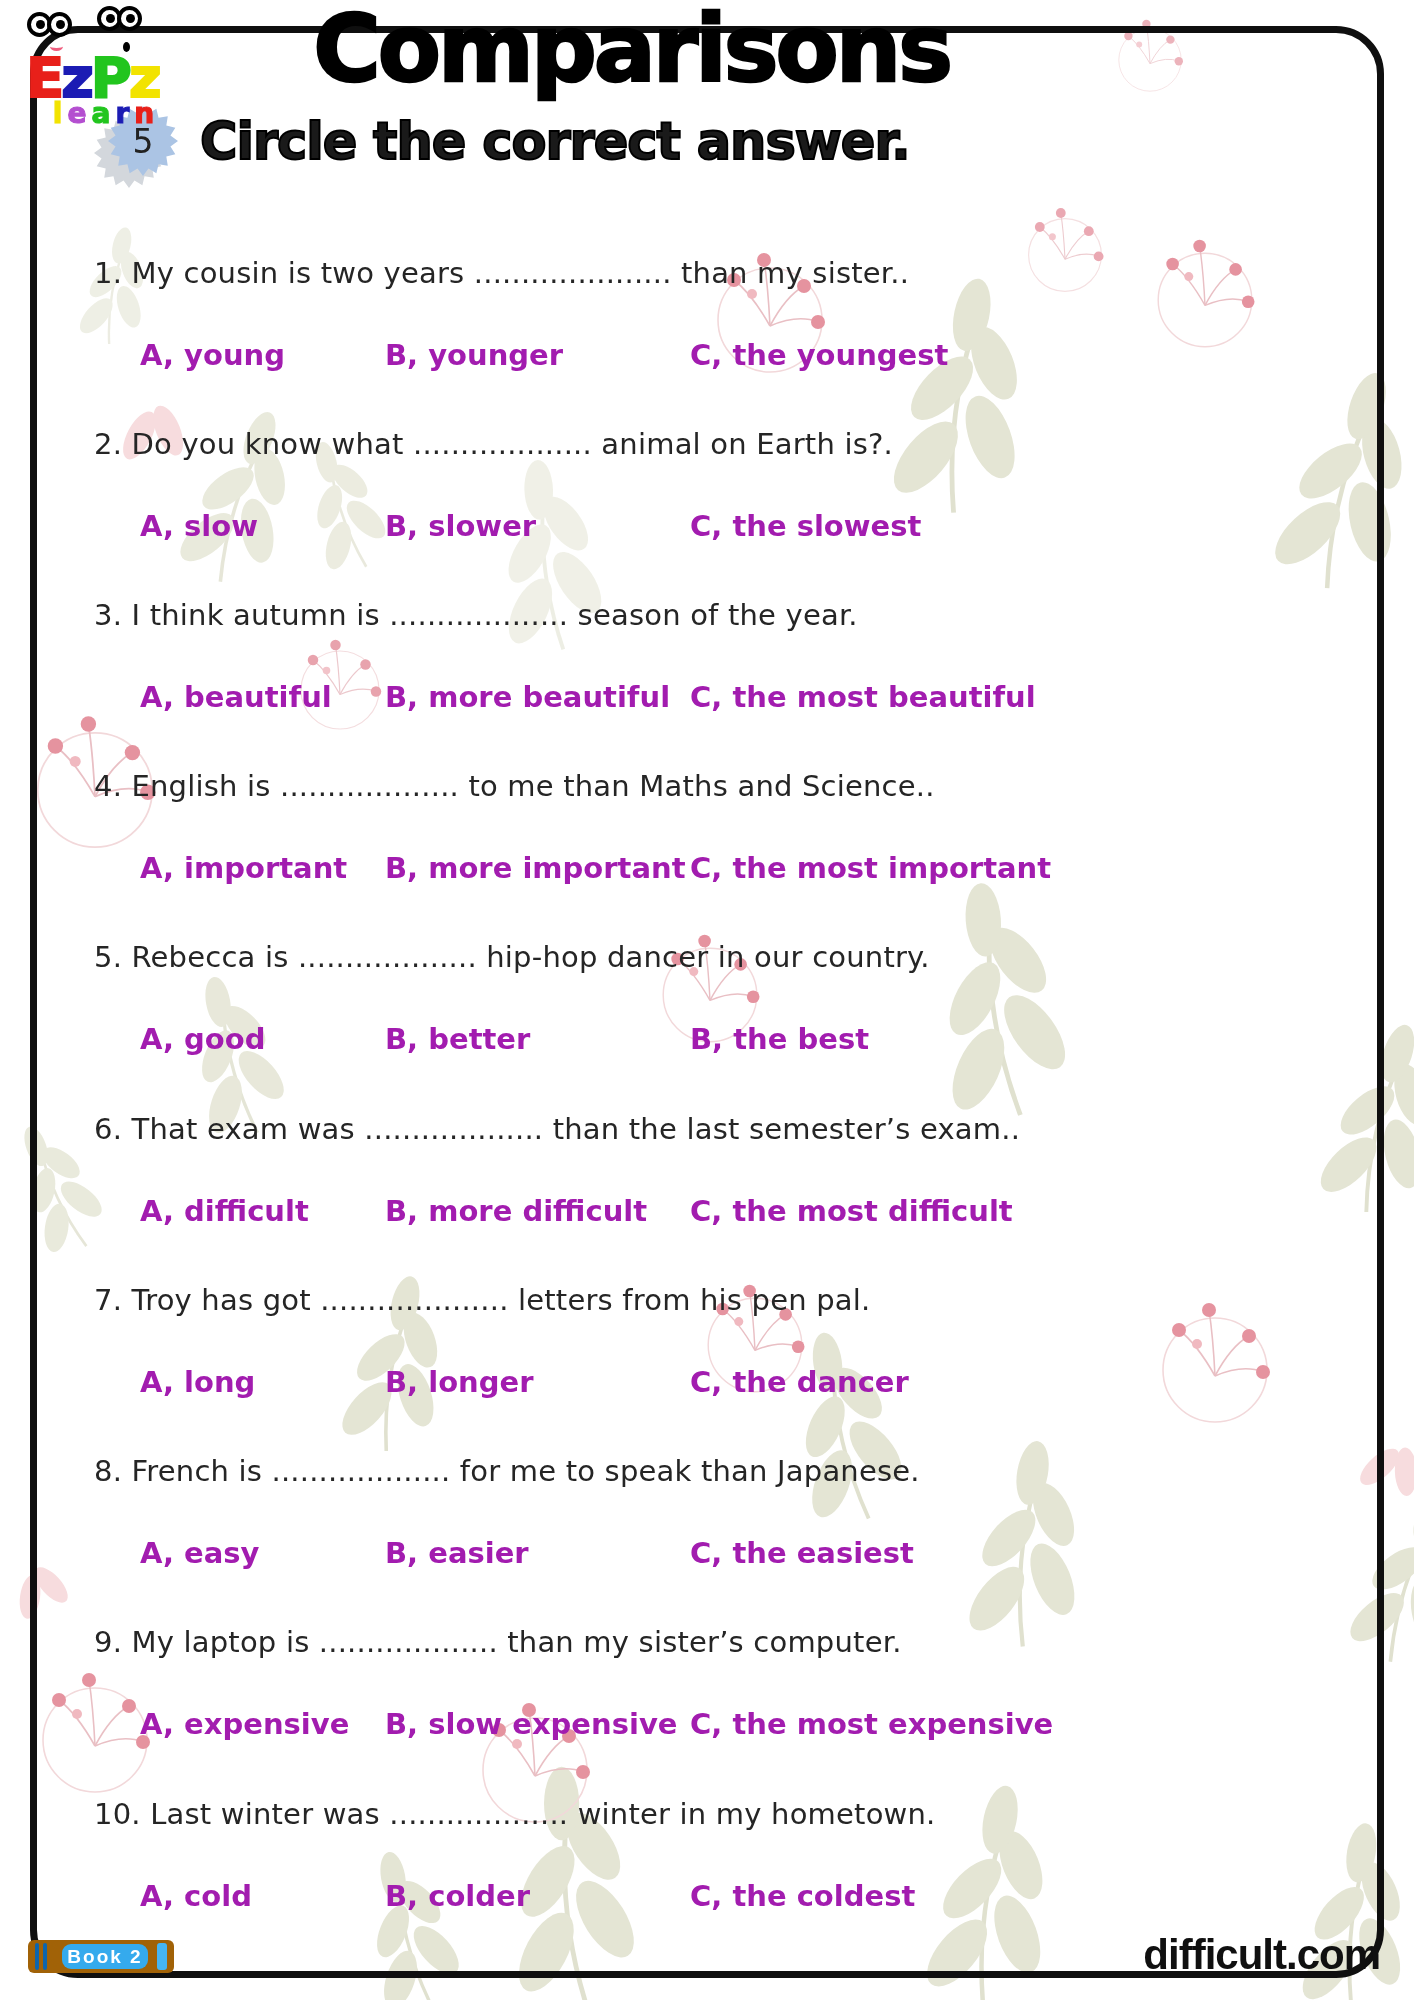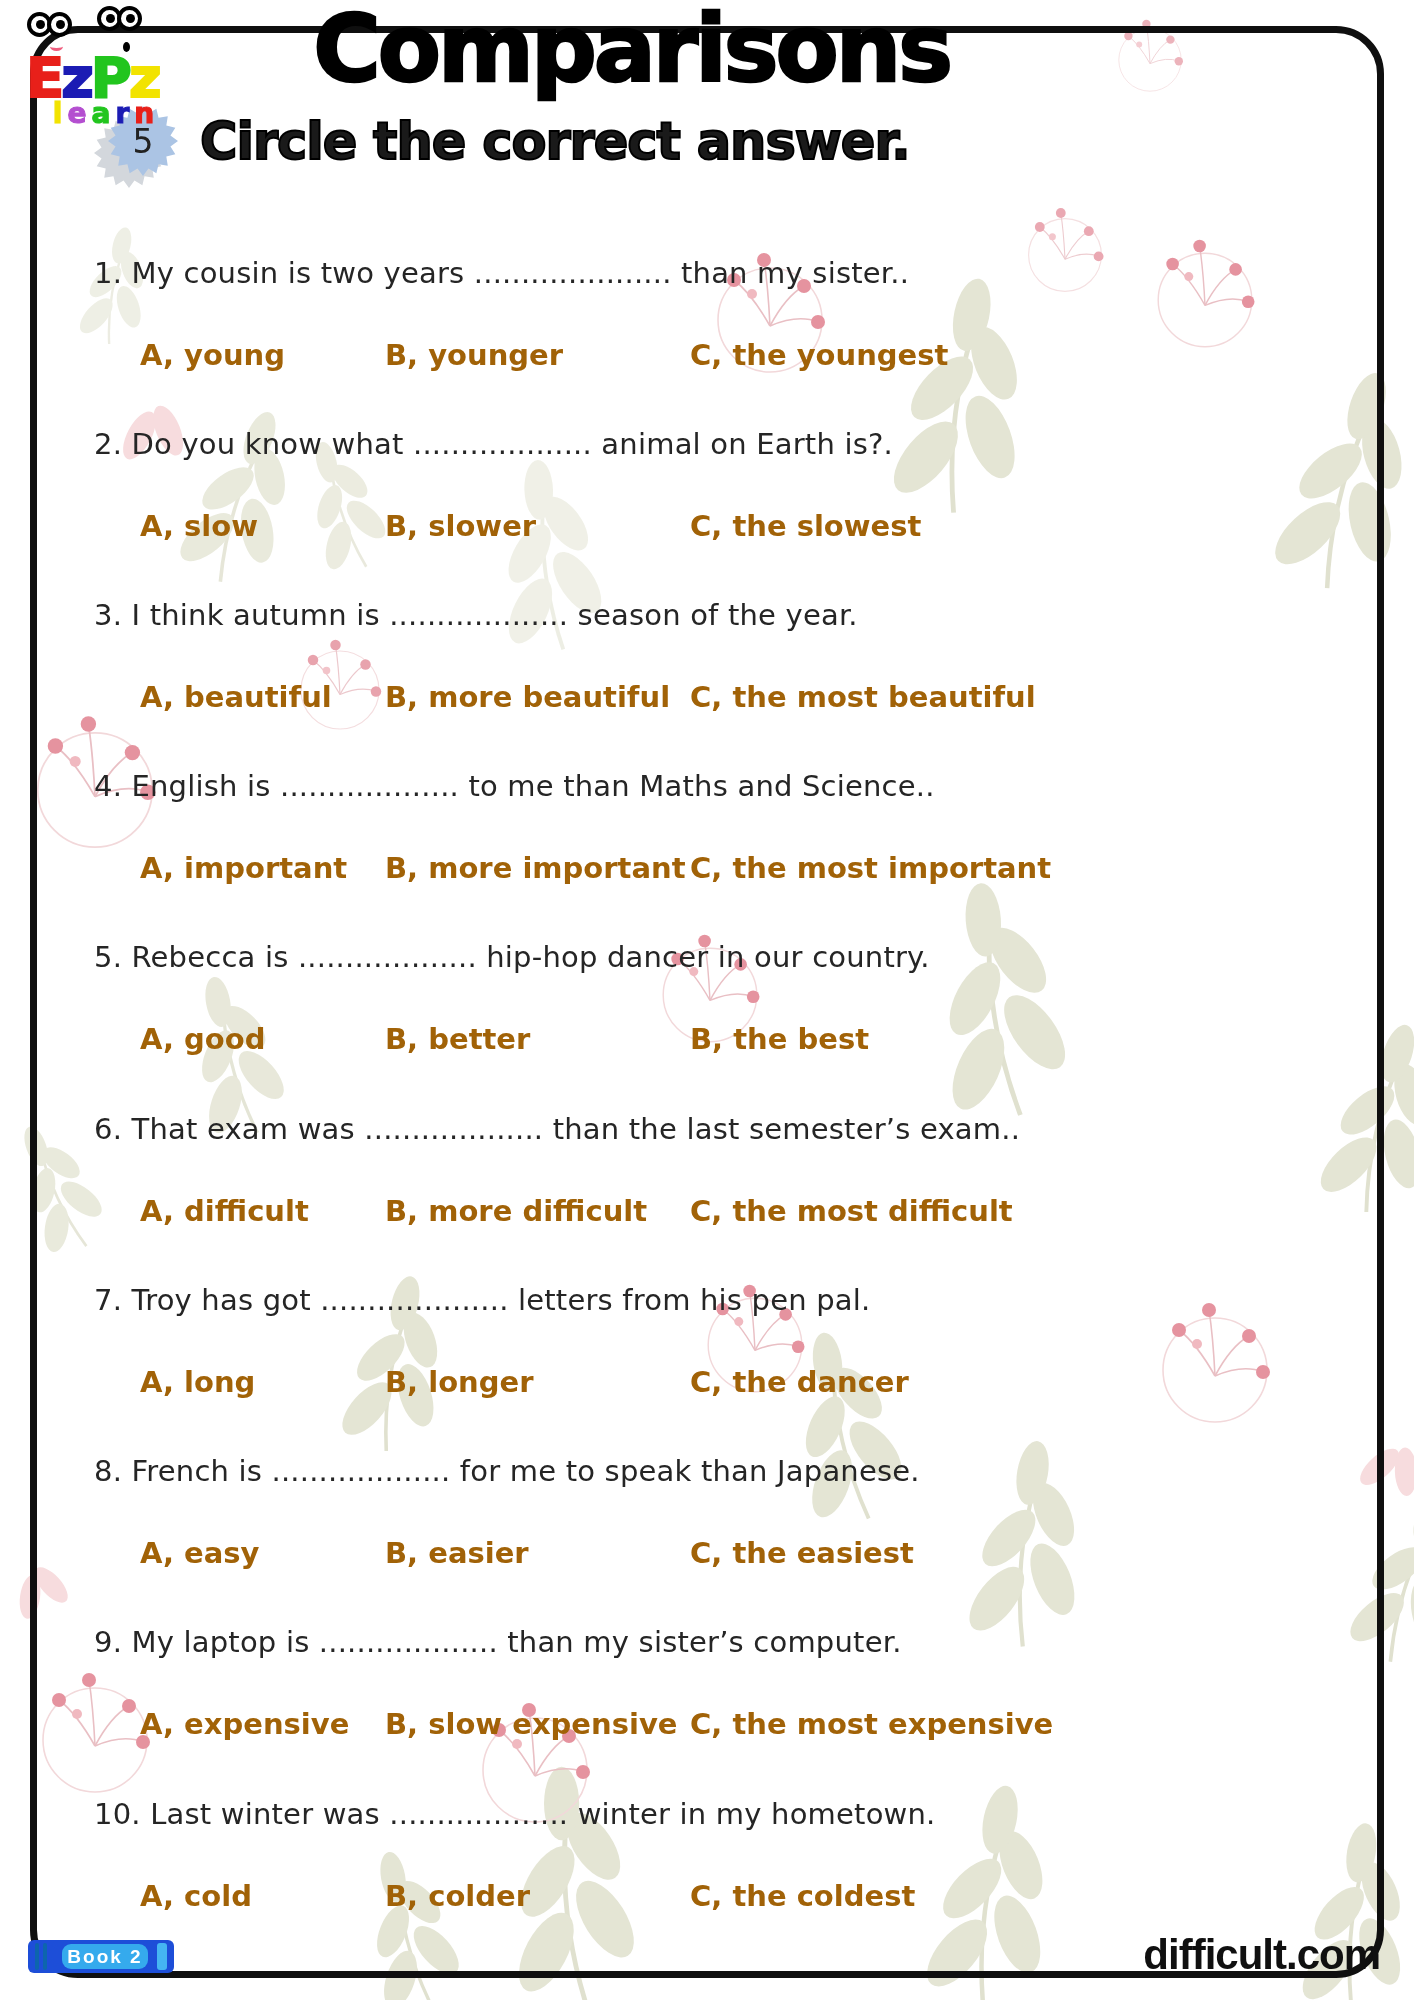--- a/index.html
+++ b/index.html
@@ -63,24 +63,24 @@
   .qb:nth-child(3)  { top: 598px; }
   .qb:nth-child(4)  { top: 769px; }
   .qb:nth-child(5)  { top: 940px; }
   .qb:nth-child(6)  { top: 1112px; }
   .qb:nth-child(7)  { top: 1283px; }
   .qb:nth-child(8)  { top: 1454px; }
   .qb:nth-child(9)  { top: 1625px; }
   .qb:nth-child(10) { top: 1797px; }
   .q-text { position: absolute; left: 94px; top: 0; right: 16px; margin: 0; font-size: 29px; font-weight: normal; color: #252525; letter-spacing: 0.2px; white-space: nowrap; }
   .options { position: absolute; top: 82px; left: 0; right: 0; height: 42px; }
-  .opt { position: absolute; top: 0; font-weight: bold; font-size: 29px; color: #a16207; white-space: nowrap; }
+  .opt { position: absolute; top: 0; font-weight: bold; font-size: 29px; color: #a21caf; white-space: nowrap; }
   .opt-a { left: 140px; } .opt-b { left: 385px; } .opt-c { left: 690px; }
   
-  .book { position: absolute; left: 28px; top: 1940px; width: 146px; height: 33px; background: #1d4ed8; border-radius: 6px; z-index: 3; padding-left: 40px; }
+  .book { position: absolute; left: 28px; top: 1940px; width: 146px; height: 33px; background: #a16207; border-radius: 6px; z-index: 3; padding-left: 40px; }
   .book::before { content: ""; position: absolute; left: 7px; top: 3px; bottom: 3px; width: 4px; background: #0d65ad; border-radius: 2px; box-shadow: 8px 0 0 #0d65ad; }
   .book::after  { content: ""; position: absolute; right: 7px; top: 3px; bottom: 3px; width: 10px; background: #45b5f2; border-radius: 3px; }
   .book-label {
     position: absolute; left: 34px; top: 4px; right: 26px; bottom: 4px;
     background: #35aaed; border-radius: 9px; color: #ffffff; font-weight: bold;
     font-size: 19px; display: flex; align-items: center; justify-content: center;
     letter-spacing: 2px; font-family: "Liberation Sans", sans-serif;
   }
   .website {
     position: absolute; right: 34px; top: 1931px; z-index: 3; margin: 0;

